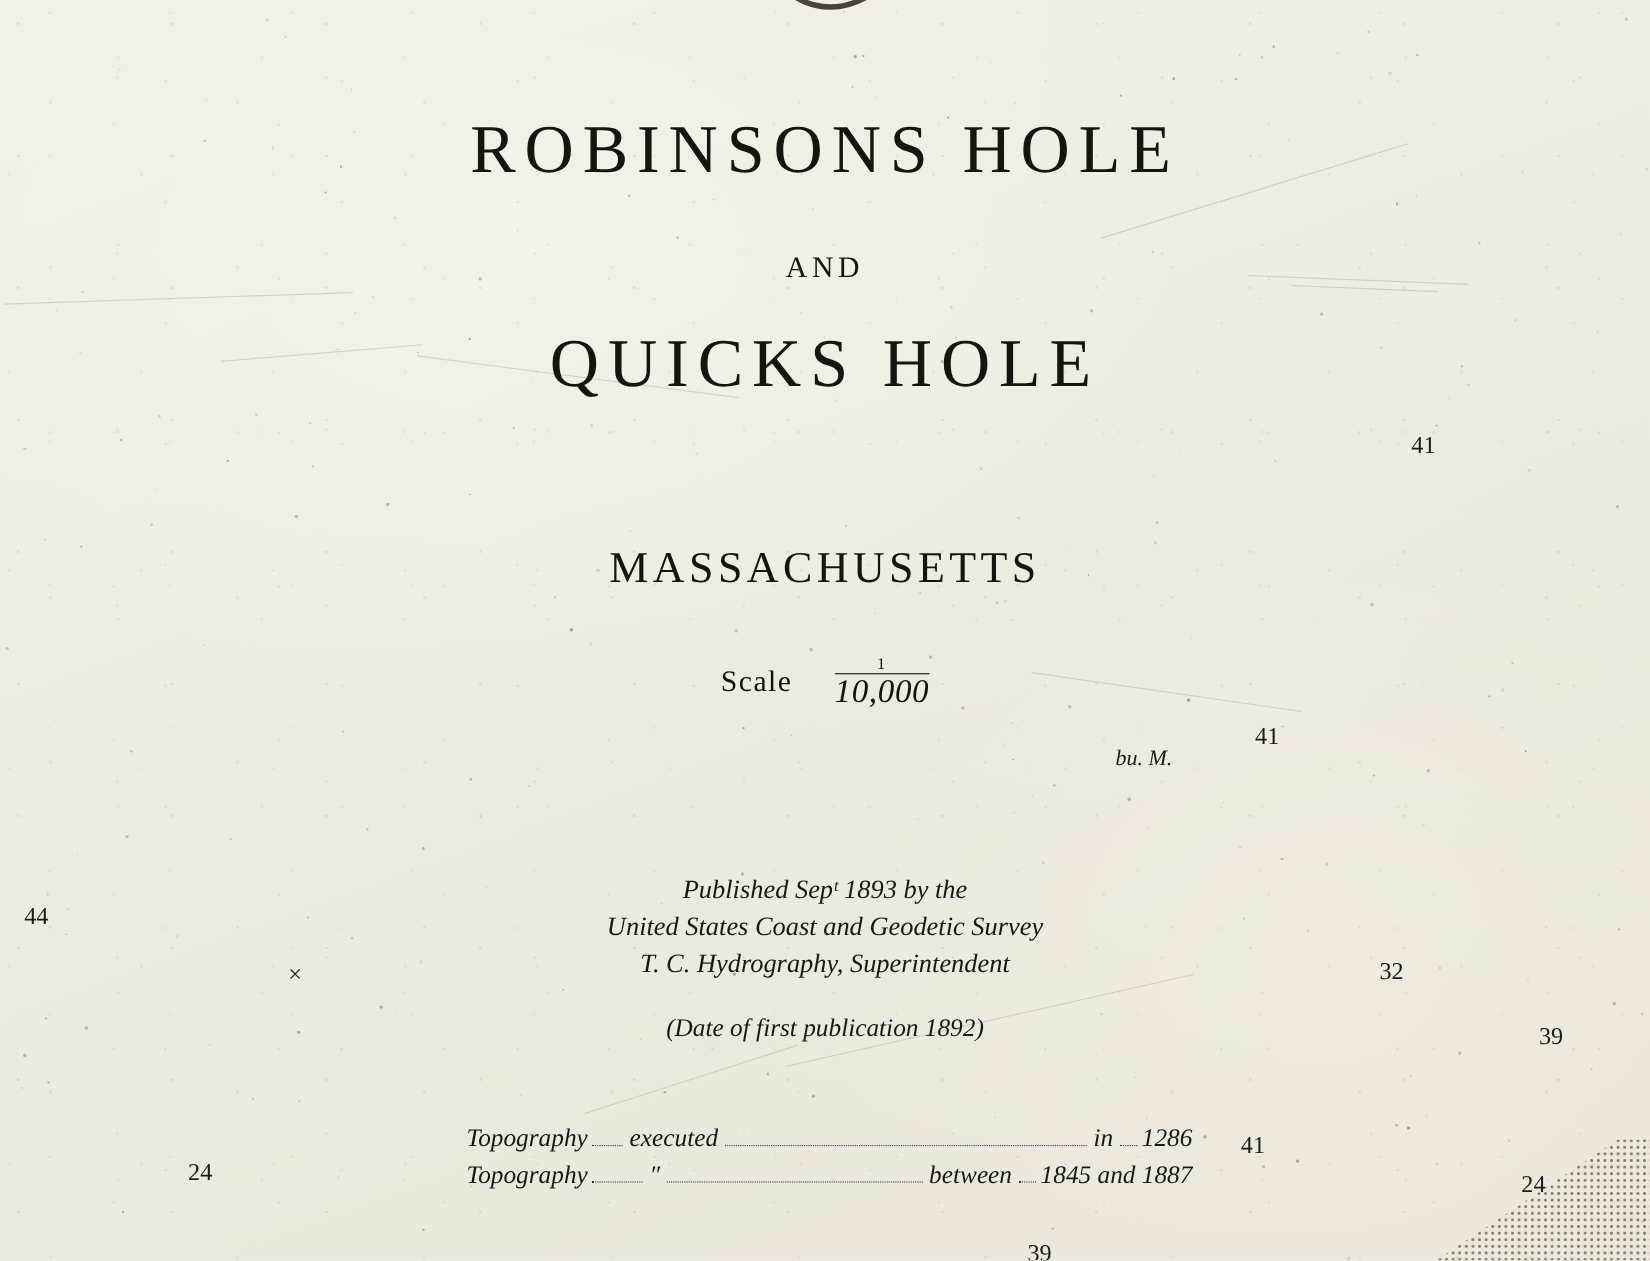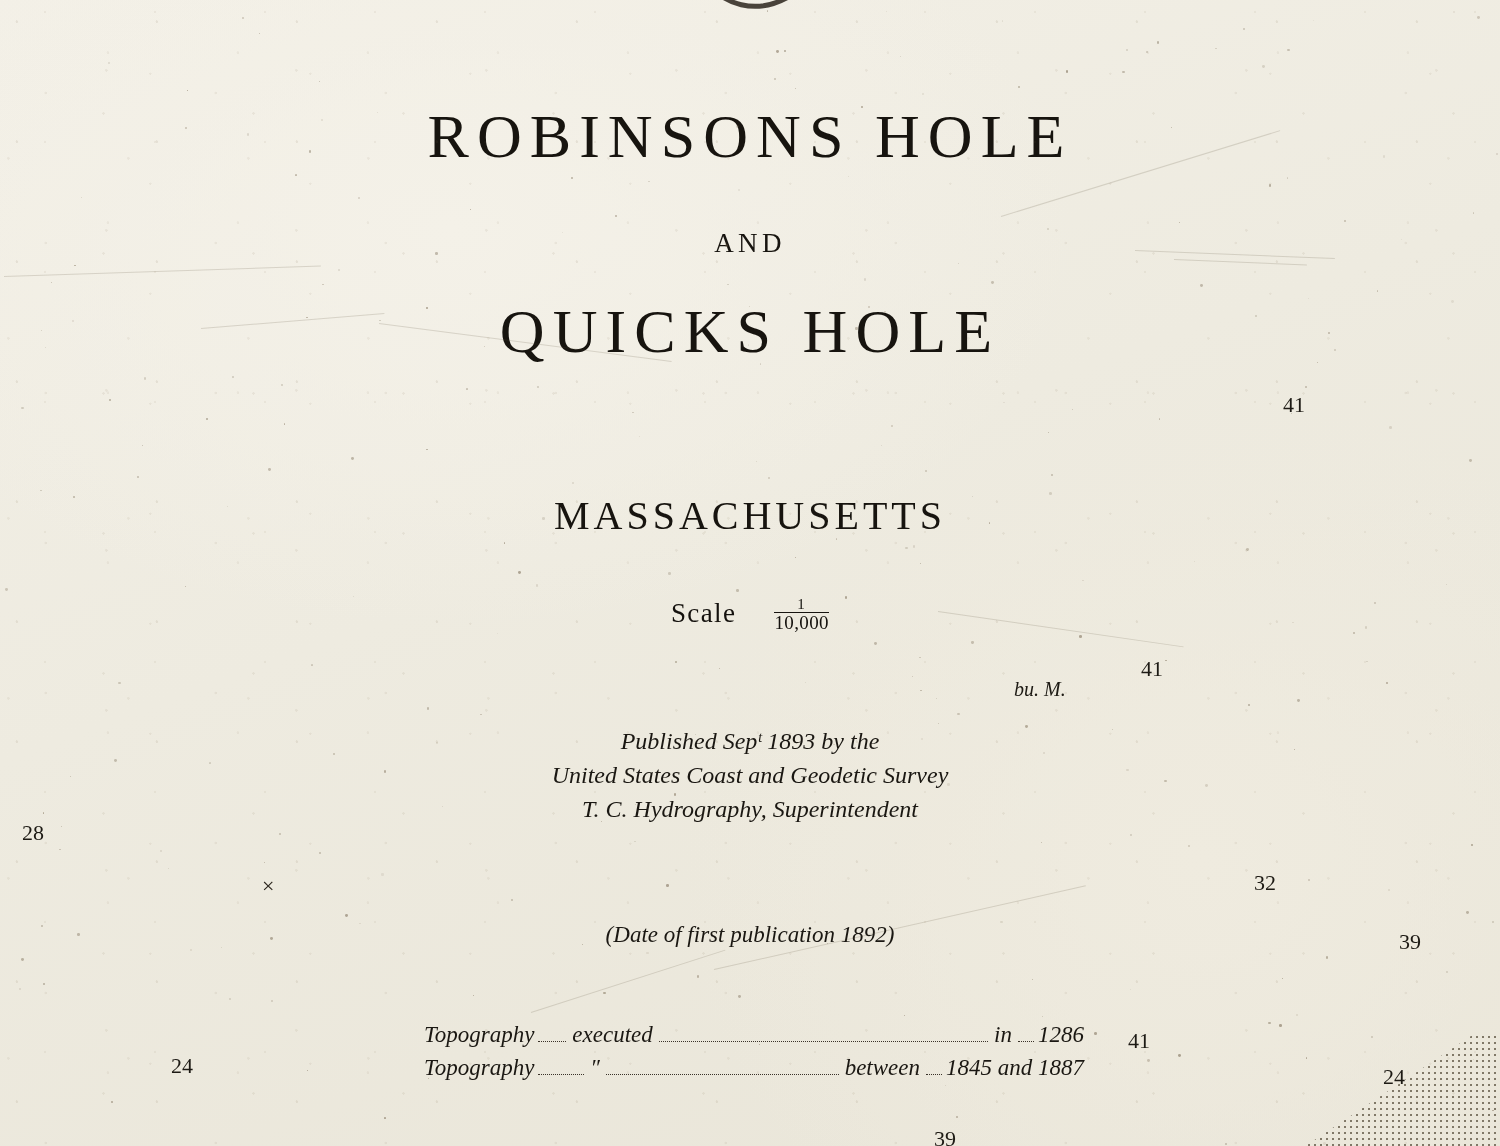--- a/index.html
+++ b/index.html
@@ -84,23 +84,24 @@
   }
   .frac .num {
     display: block;
     font-size: 15px;
     line-height: .95;
     border-bottom: 1.3px solid #17140f;
     padding: 0 2px 1px 2px;
   }
   .frac .den {
     display: block;
-    font-size: 19px;
+    font-size: 30px;
     line-height: 1.05;
     letter-spacing: .02em;
+    font-style: italic;
   }
   .pub {
     left: 0; right: 0;
     text-align: center;
     font-style: italic;
     font-size: 24px;
     line-height: 1.42;
     color: #1a1712;
   }
   .firstpub {
@@ -191,21 +192,21 @@
 
   <div class="txt scale-line" style="top:598px;">
     <span>Scale</span>
     <span style="display:inline-block;width:22px;"></span>
     <span class="frac">
       <span class="num">1</span>
       <span class="den">10,000</span>
     </span>
   </div>
 
-  <div class="txt pub" style="top:724px;">
+  <div class="txt pub" style="top:792px;">
     <div>Published Sepᵗ 1893 by the</div>
     <div>United States Coast and Geodetic Survey</div>
     <div>T. C. Hydrography, Superintendent</div>
   </div>
 
   <div class="txt firstpub" style="top:922px;">(Date of first publication 1892)</div>
 
   <div class="credit-block" style="left:424px; top:1018px; width:660px;">
     <div class="credit-row">
       <span class="lbl">Topography</span>
@@ -225,21 +226,21 @@
       <span class="dots" style="max-width:16px;"></span>
       <span class="val">1845 and 1887</span>
     </div>
   </div>
 
   <div class="txt bum" style="left:1014px; top:678px;">bu. M.</div>
 
   <div id="soundings">
       <div class="txt sounding" style="left: 1283px; top: 392px;">41</div>
       <div class="txt sounding" style="left: 1141px; top: 656px;">41</div>
-      <div class="txt sounding" style="left: 22px; top: 820px;">28</div>
+      <div class="txt sounding" style="left: 22px; top: 820px;">44</div>
       <div class="txt sounding" style="left: 1254px; top: 870px;">32</div>
       <div class="txt sounding" style="left: 1399px; top: 929px;">39</div>
       <div class="txt sounding" style="left: 171px; top: 1053px;">24</div>
       <div class="txt sounding" style="left: 1128px; top: 1028px;">41</div>
       <div class="txt sounding" style="left: 1383px; top: 1064px;">24</div>
       <div class="txt sounding" style="left: 934px; top: 1126px;">39</div>
     </div>
   <div id="marks">
       <div class="cross" style="left: 262px; top: 873px;">×</div>
     </div>

